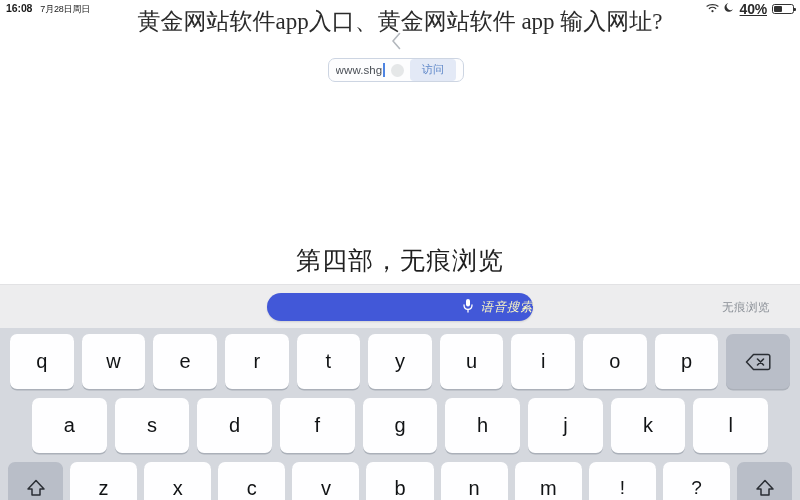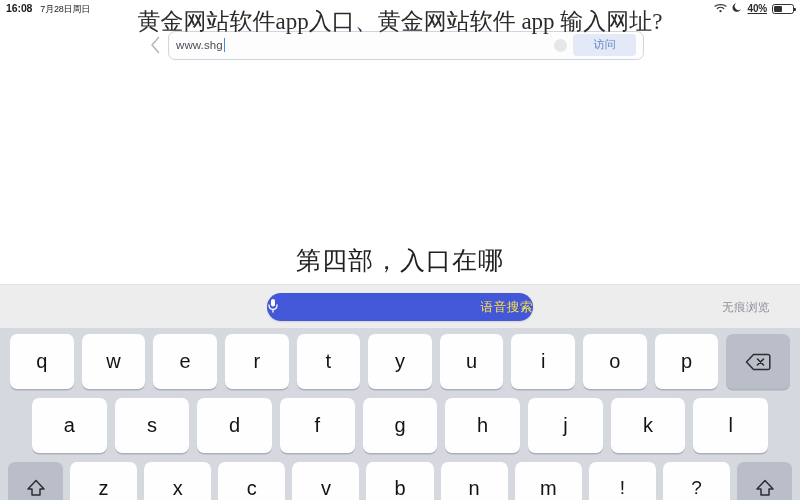--- a/index.html
+++ b/index.html
@@ -41,21 +41,21 @@
   .status-time { font-size: 10.5px; font-weight: bold; letter-spacing: -0.1px; }
   .status-date { font-size: 9px; font-weight: normal; letter-spacing: -0.2px; }
   .status-right {
     display: flex;
     align-items: center;
     gap: 5px;
     color: #2a2a2a;
   }
   .wifi-ico { display: block; }
   .moon-ico { display: block; }
-  .batt-pct { font-size: 10px; font-weight: bold; letter-spacing: -0.2px; text-decoration: underline; }
+  .batt-pct { font-size: 14px; font-weight: bold; letter-spacing: -0.2px; text-decoration: underline; }
   .battery {
     width: 22px; height: 10px;
     border: 1.3px solid #333;
     border-radius: 2.6px;
     position: relative;
     box-sizing: border-box;
     display: flex;
     align-items: center;
   }
   .battery::after {
@@ -84,20 +84,21 @@
   }
   .url-row {
     position: absolute;
     top: 30px;
     left: 148px;
     width: 496px;
     height: 30px;
     display: flex;
     align-items: center;
     gap: 6px;
+    flex-direction: column;
   }
   .back-chevron {
     width: 14px;
     height: 22px;
     flex: 0 0 auto;
     display: flex;
     align-items: center;
     justify-content: center;
     color: #9a9fa6;
     opacity: .75;
@@ -139,21 +140,21 @@
     background: #d7dadd;
     flex: 0 0 auto;
     margin: 0 6px;
     opacity: .7;
   }
   .go-btn {
     flex: 0 0 auto;
     background: #dfe7f6;
     color: #3f6fbe;
     font-size: 11px;
-    padding: 3px 20px 4px;
+    padding: 3px 12px 4px;
     border-radius: 4px;
     letter-spacing: .3px;
     opacity: .92;
   }
 
   
   .overlay-title {
     position: absolute;
     top: 6px;
     left: 0;
@@ -195,24 +196,25 @@
     align-items: center;
     justify-content: center;
   }
   .voice-btn {
     width: 266px;
     height: 28px;
     border-radius: 14px;
     background: #4258d8;
     display: flex;
     align-items: center;
-    justify-content: space-between;
+    justify-content: flex-end;
     gap: 7px;
-    color: #fde047;
+    color: #fef9c3;
     box-shadow: 0 1px 2px rgba(0,0,0,.12);
+    font-style: italic;
   }
   .voice-label {
     font-size: 12.5px;
     letter-spacing: .6px;
   }
   .mic-ico { display: block; }
   .incognito-label {
     position: absolute;
     right: 30px;
     top: 50%;
@@ -292,21 +294,21 @@
         <span class="url-text" title="输入网址">www.shg</span>
         <span class="url-caret"></span>
       </span>
       <span class="url-clear"></span>
       <span class="go-btn">访问</span>
     </div>
   </div>
 </div>
 
 <div class="overlay-title">黄金网站软件app入口、黄金网站软件 app 输入网址?</div>
-<div class="center-caption">第四部，入口在哪</div>
+<div class="center-caption">第四部，无痕浏览</div>
 
 <div class="status-bar">
   <div class="status-left">
     <span class="status-time">16:08</span>
     <span class="status-date">7月28日周日</span>
   </div>
   <div class="status-right">
     <span class="wifi-ico">
       <svg width="13" height="10" viewBox="0 0 13 10" fill="none">
         <path d="M1 3.2 C3.4 1.1 9.6 1.1 12 3.2" stroke="#333" stroke-width="1.2" stroke-linecap="round"></path>

